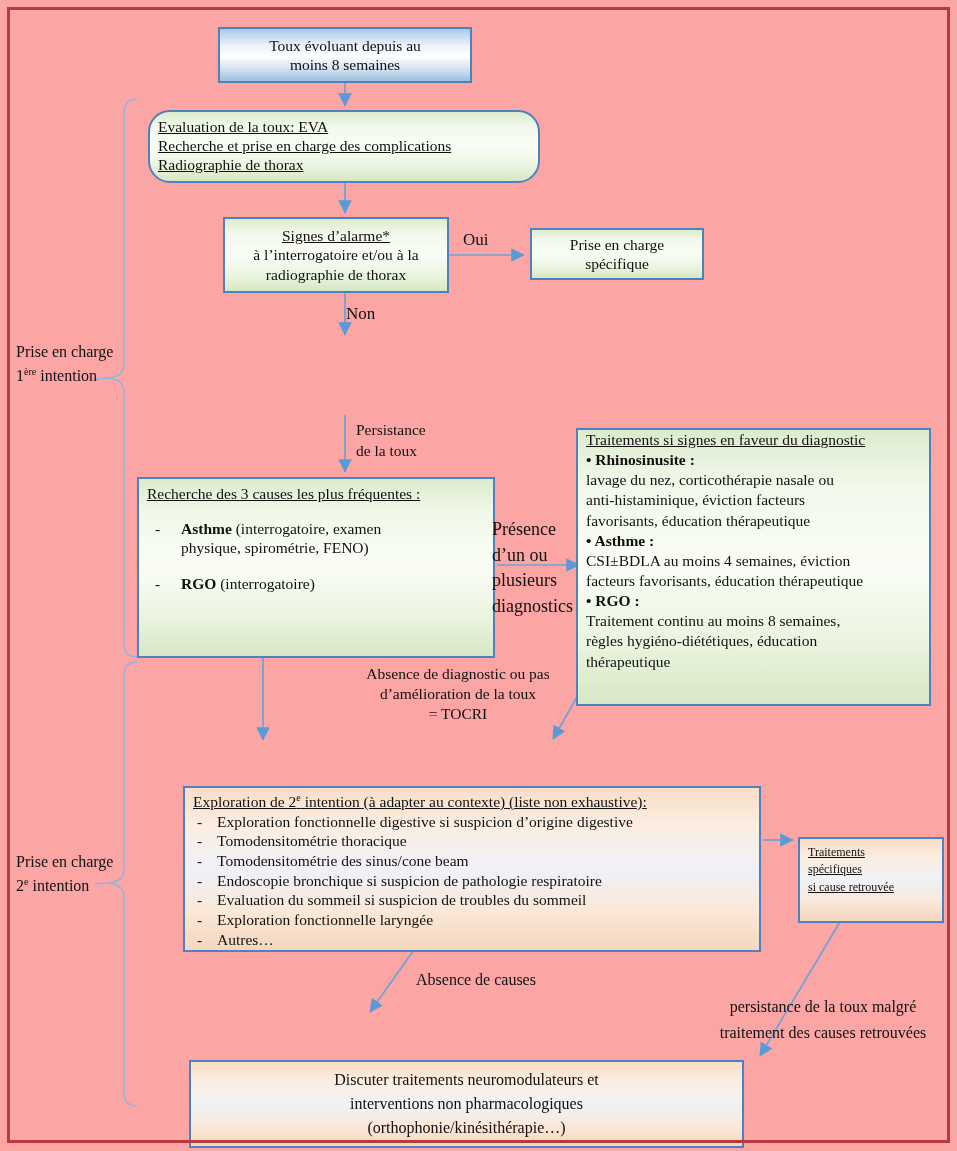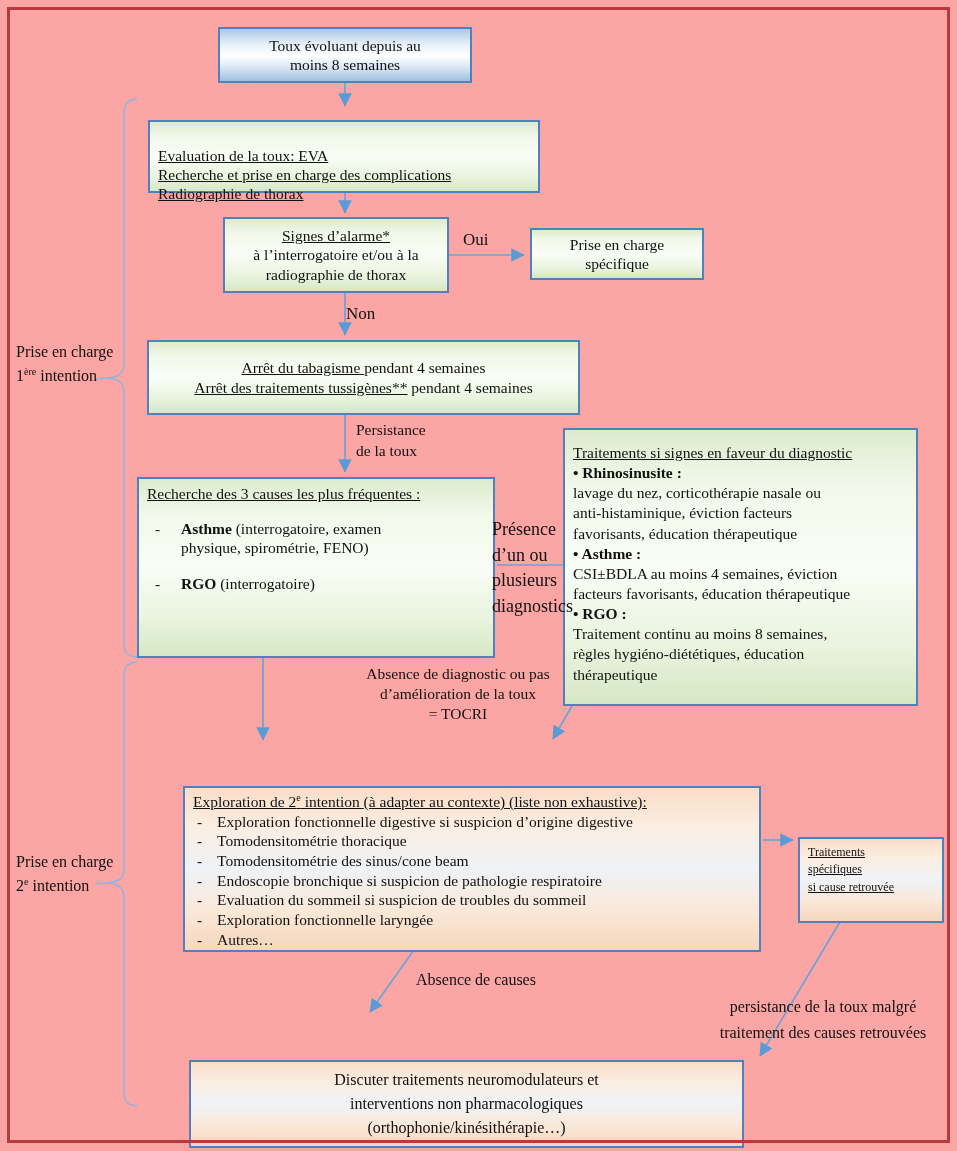--- a/index.html
+++ b/index.html
@@ -63,50 +63,46 @@
       <path d="M 137 662 C 126 663, 124 668, 124 678 L 124 868 C 124 877, 121 881, 109 883 C 121 885, 124 889, 124 899 L 124 1092 C 124 1100, 126 1105, 137 1106"></path>
       <line x1="95" y1="884" x2="109" y2="883"></line>
     </g>
   </svg>
 
   <div class="box blue center" style="left:218px;top:27px;width:254px;height:56px;">
     <div class="pre">Toux évoluant depuis au
 moins 8 semaines</div>
   </div>
 
-  <div class="box green" style="left:148px;top:120px;width:392px;height:73px;padding-top:24px;">
+  <div class="box green" style="left:148px;top:110px;width:392px;height:73px;padding-top:5px;border-radius:22px;">
     <div class="u nw">Evaluation de la toux: EVA</div>
     <div class="u nw">Recherche et prise en charge des complications</div>
     <div class="u nw">Radiographie de thorax</div>
   </div>
 
   <div class="box green center" style="left:223px;top:217px;width:226px;height:76px;padding:4px 2px;">
     <div class="u nw">Signes d’alarme*</div>
     <div class="nw">à l’interrogatoire et/ou à la</div>
     <div class="nw">radiographie de thorax</div>
   </div>
 
   <div class="box green center" style="left:530px;top:228px;width:174px;height:52px;">
     <div class="pre">Prise en charge
 spécifique</div>
   </div>
 
-  <div class="box green center" style="left:147px;top:340px;width:433px;height:75px;">
-    <div class="nw"><span class="u">Arrêt du tabagisme </span><span>pendant 4 semaines</span></div>
-    <div class="nw"><span class="u">Arrêt des traitements tussigènes**</span><span> pendant 4 semaines</span></div>
-  </div>
 
   <div class="box green" style="left:137px;top:477px;width:358px;height:181px;padding:5px 8px;">
     <div class="u nw">Recherche des 3 causes les plus fréquentes :</div>
     <div class="dash" style="margin-top:16px;"><span class="bold">Asthme</span><span class="pre"> (interrogatoire, examen
 physique, spirométrie, FENO)</span></div>
     <div class="dash" style="margin-top:16px;"><span class="bold">RGO</span><span class="pre"> (interrogatoire)</span></div>
   </div>
 
-  <div class="box green" style="left:563px;top:428px;width:355px;height:278px;padding:13px 8px;line-height:1.3;">
+  <div class="box green" style="left:576px;top:428px;width:355px;height:278px;padding:0 8px;line-height:1.3;">
     <div class="u nw">Traitements si signes en faveur du diagnostic</div>
     <div class="sect-head">• Rhinosinusite :</div>
     <div class="pre">lavage du nez, corticothérapie nasale ou
 anti-histaminique, éviction facteurs
 favorisants, éducation thérapeutique</div>
     <div class="sect-head">• Asthme :</div>
     <div class="pre">CSI±BDLA au moins 4 semaines, éviction
 facteurs favorisants, éducation thérapeutique</div>
     <div class="sect-head">• RGO :</div>
     <div class="pre">Traitement continu au moins 8 semaines,

